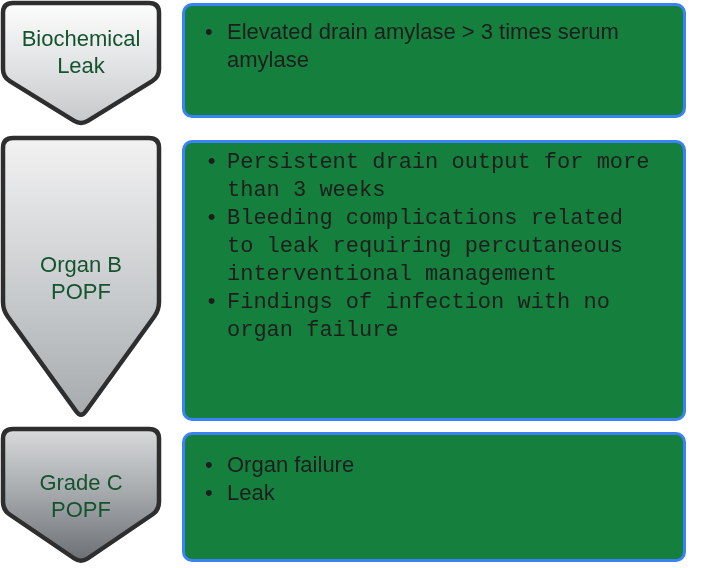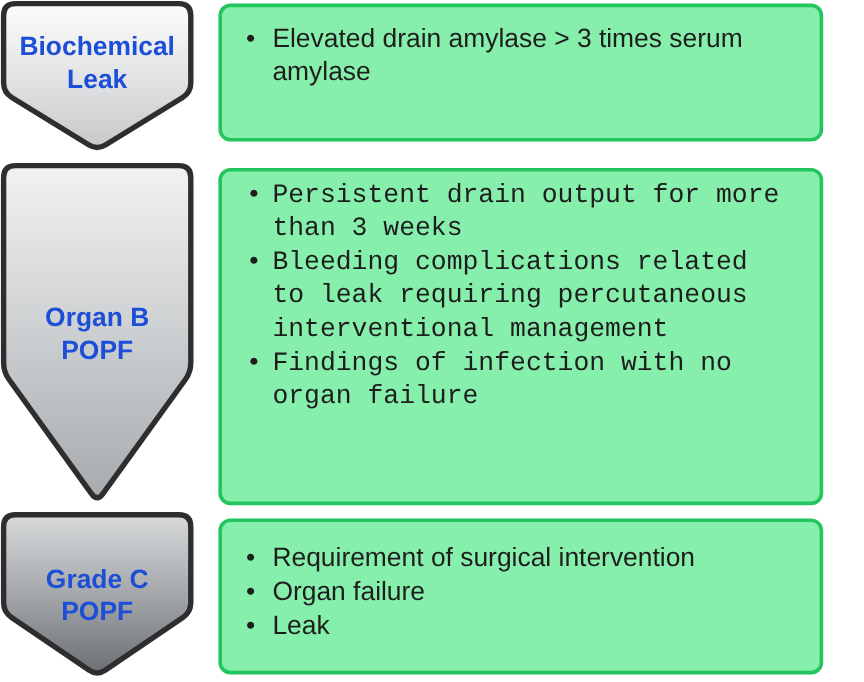--- a/index.html
+++ b/index.html
@@ -3,31 +3,31 @@
 <meta charset="utf-8">
 <style>
   html,body{margin:0;padding:0;background:#ffffff;}
   .page{
     position:relative;width:720px;height:568px;background:#ffffff;
     font-family:"Liberation Sans",sans-serif;color:#1c1c1c;overflow:hidden;
   }
   .arrow-wrap{position:absolute;display:flex;align-items:center;justify-content:center;}
   .arrow-wrap svg{position:absolute;left:0;top:0;}
   .arrow-label{
-    position:relative;text-align:center;font-weight:bold;font-size:22px;
-    line-height:27px;color:#1d4ed8;z-index:2;
+    position:relative;text-align:center;font-weight:normal;font-size:22px;
+    line-height:27px;color:#14532d;z-index:2;
   }
   .arrow-label span{display:block;}
   .a1{left:-1px;top:-1px;width:164px;height:130px;}
   .a1 .arrow-label{padding-bottom:24px;}
   .a2{left:-1px;top:134px;width:164px;height:288px;}
   .a3{left:-1px;top:425px;width:164px;height:142px;}
   .box{
-    position:absolute;left:182px;width:504px;background:#86efac;
-    border:3px solid #22c55e;border-radius:10px;box-sizing:border-box;
+    position:absolute;left:182px;width:504px;background:#15803d;
+    border:3px solid #3b82f6;border-radius:10px;box-sizing:border-box;
   }
   .b1{top:3px;height:115px;padding:12px 30px 0 10px;}
   .b2{top:140px;height:281px;padding:6px 30px 0 10px;font-family:Liberation Mono, monospace;}
   .b3{top:432px;height:130px;padding:16px 30px 0 10px;}
   ul.bullets{margin:0;padding:0 0 0 8px;list-style:none;font-size:22px;line-height:28px;color:#1d1d1d;}
   ul.bullets li{position:relative;padding-left:24px;margin:0;}
   ul.bullets li::before{content:"\2022";position:absolute;left:2px;top:0;}
 </style>
 </head>
 <body>
@@ -90,19 +90,18 @@
       <path d="M 10,0 H 146 Q 156,0 156,10 V 73 Q 156,81 149.38,85.5 L 84.62,129.5 Q 78,134 71.38,129.5 L 6.62,85.5 Q 0,81 0,73 V 10 Q 0,0 10,0 Z" fill="url(#g3)" stroke-width="4.5" stroke-linejoin="round" stroke="#2e2e2e"></path>
     </svg>
     <div class="arrow-label">
       <span>Grade C</span>
       <span>POPF</span>
     </div>
   </div>
 
   <div class="box b3">
     <ul class="bullets">
-      <li>Requirement of surgical intervention</li>
       <li>Organ failure</li>
       <li>Leak</li>
     </ul>
   </div>
 
 </div>
 
 </body></html>

